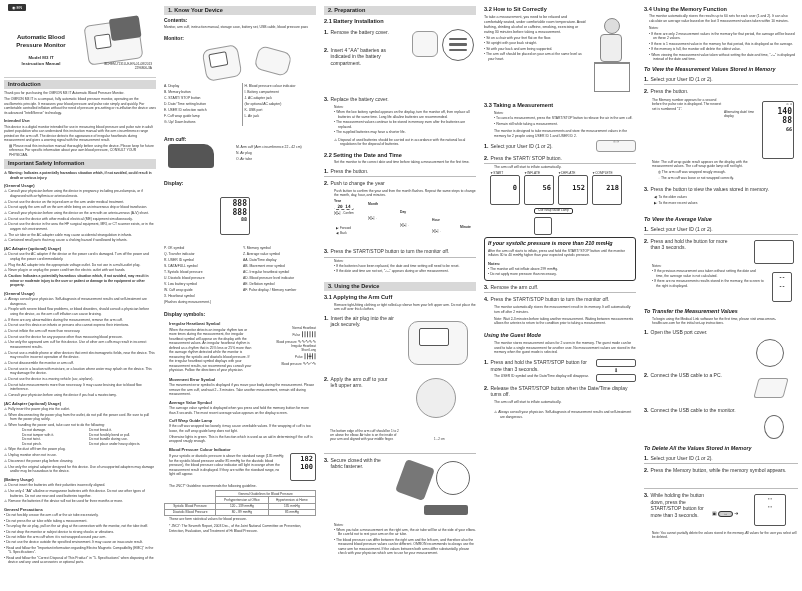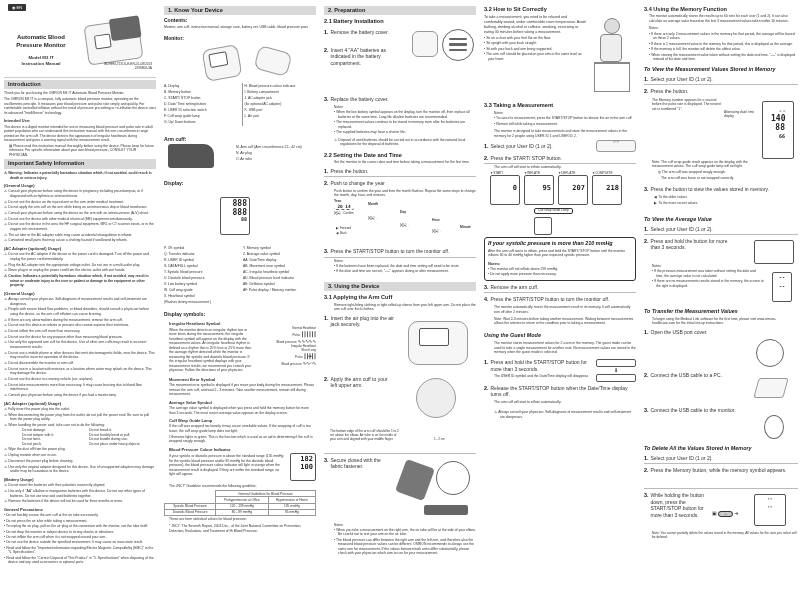--- a/index.html
+++ b/index.html
@@ -425,25 +425,25 @@
       <span>Press the START/ STOP button.</span>
     </div>
   <p class="ind" style="padding-left:10px">The arm cuff will start to inflate automatically.</p>
   <div style="display:flex;gap:4px;margin-top:2px;padding-left:6px" id="phases">
       <div style="width: 30px;">
         <div style="font-size: 3.2px;">▼START</div>
         <div class="lcd" style="height: 30px; font-size: 7px; padding: 8px 2px 0px;">0</div>
       </div>
       <div style="width: 30px;">
         <div style="font-size: 3.2px;">▼INFLATE</div>
-        <div class="lcd" style="height: 30px; font-size: 7px; padding: 8px 2px 0px;">95</div>
+        <div class="lcd" style="height: 30px; font-size: 7px; padding: 8px 2px 0px;">56</div>
       </div>
       <div style="width: 30px;">
         <div style="font-size: 3.2px;">▼DEFLATE</div>
-        <div class="lcd" style="height: 30px; font-size: 7px; padding: 8px 2px 0px;">207</div>
+        <div class="lcd" style="height: 30px; font-size: 7px; padding: 8px 2px 0px;">152</div>
       </div>
       <div style="width: 30px;">
         <div style="font-size: 3.2px;">▼COMPLETE</div>
         <div class="lcd" style="height: 30px; font-size: 7px; padding: 8px 2px 0px;">218</div>
       </div>
     </div>
   <div style="margin:3px 0 0 50px;font-size:3px;border:0.6px solid #333;display:inline-block;padding:0 3px;border-radius:2px">Cuff Wrap Guide Lamp</div>
   <div class="lcd" style="margin:3px 0 0 50px;width:18px;height:18px;font-size:4px"></div>
   <div class="callbox">
     <div class="t">If your systolic pressure is more than 210 mmHg</div>
@@ -505,21 +505,21 @@
       <b>1.</b>
       <span>Select your User ID (1 or 2).</span>
     </div>
   <div class="step" style="border:none">
       <b>2.</b>
       <span>Press the  button.</span>
     </div>
   <div style="position:relative;height:62px">
     <p style="position:absolute;left:8px;top:0;width:72px">The Memory number appears for a second before the pulse rate is displayed. The newest set is numbered "1".</p>
     <p style="position:absolute;left:80px;top:12px;width:36px;font-size:3.2px">Alternating date/ time display</p>
-    <div class="lcd" style="position:absolute;left:118px;top:4px;width:32px;height:58px;font-size:8px;padding:8px;line-height:1.2">
+    <div class="lcd" style="position:absolute;left:118px;top:4px;width:32px;height:58px;font-size:8px;padding:1px;line-height:1.2">
       <div style="font-size:3px">▭ ▭</div>
       <div>140</div>
       <div>88</div>
       <div style="font-size:5px">66</div>
     </div>
   </div>
   <p class="ind" style="padding-left:8px;width:110px">Note: The cuff wrap guide result appears on the display with the measurement values. The cuff wrap guide lamp will not light.</p>
   <p class="ind" style="padding-left:14px"><span>◎ </span><span>The arm cuff was wrapped snugly enough.</span></p>
   <p class="ind" style="padding-left:14px"><span>◌ </span><span>The arm cuff was loose or not wrapped correctly.</span></p>
   <div class="step" style="border:none;margin-top:5px">

